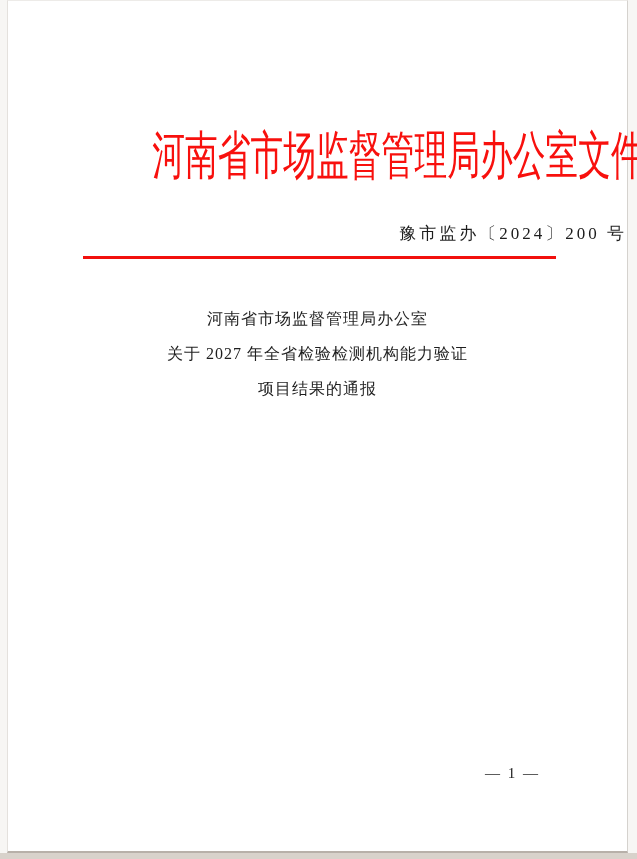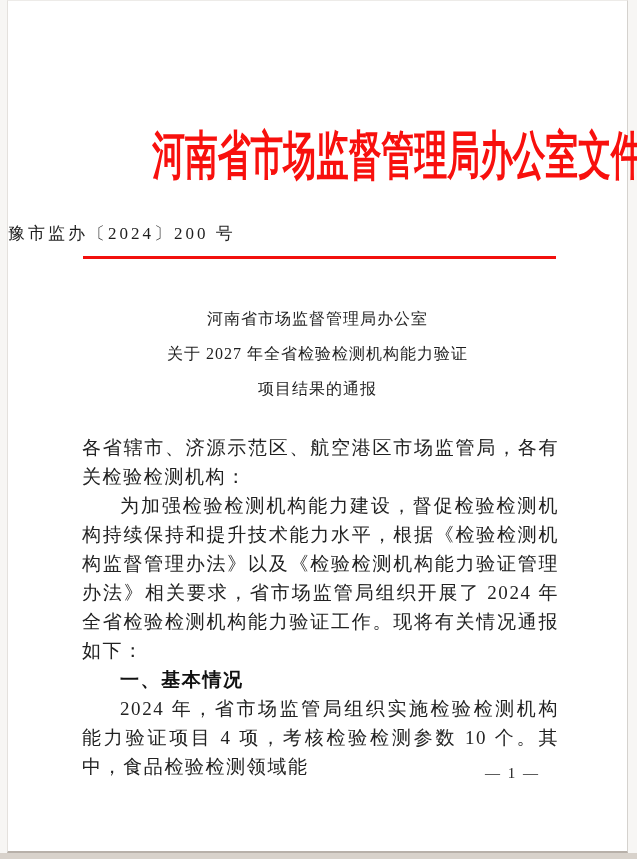--- a/index.html
+++ b/index.html
@@ -33,35 +33,35 @@
     background: #d8d2cb;
   }
   .agency-title {
     position: absolute;
     top: 126px;
     left: 0;
     width: 100%;
     text-align: center;
     white-space: nowrap;
     color: #f8100d;
-    font-weight: bold;
+    font-weight: normal;
     font-size: 52px;
     line-height: 58px;
   }
   .agency-title .condensed {
     display: inline-block;
     transform: scaleX(0.63);
     transform-origin: 50% 50%;
   }
   .doc-number {
     position: absolute;
     top: 221px;
     left: 0;
     width: 100%;
-    text-align: left;
+    text-align: right;
     font-size: 17px;
     letter-spacing: 3px;
     color: #1d1d1d;
   }
   .red-rule {
     position: absolute;
     top: 255px;
     left: 75px;
     width: 473px;
     height: 3px;
@@ -119,24 +119,18 @@
     <div class="doc-number">豫市监办〔2024〕200 号</div>
 
     <div class="red-rule"></div>
 
     <div class="doc-title">
       <div>河南省市场监督管理局办公室</div>
       <div>关于 2027 年全省检验检测机构能力验证</div>
       <div>项目结果的通报</div>
     </div>
 
-    <div class="body-text">
-      <p class="salutation">各省辖市、济源示范区、航空港区市场监管局，各有关检验检测机构：</p>
-      <p class="indent">为加强检验检测机构能力建设，督促检验检测机构持续保持和提升技术能力水平，根据《检验检测机构监督管理办法》以及《检验检测机构能力验证管理办法》相关要求，省市场监管局组织开展了 2024 年全省检验检测机构能力验证工作。现将有关情况通报如下：</p>
-      <p class="indent section-heading">一、基本情况</p>
-      <p class="indent">2024 年，省市场监管局组织实施检验检测机构能力验证项目 4 项，考核检验检测参数 10 个。其中，食品检验检测领域能</p>
-    </div>
 
     <div class="page-number">— 1 —</div>
   </div>
 
   <div class="scan-strip"></div>
 </div>
 
 </body></html>

